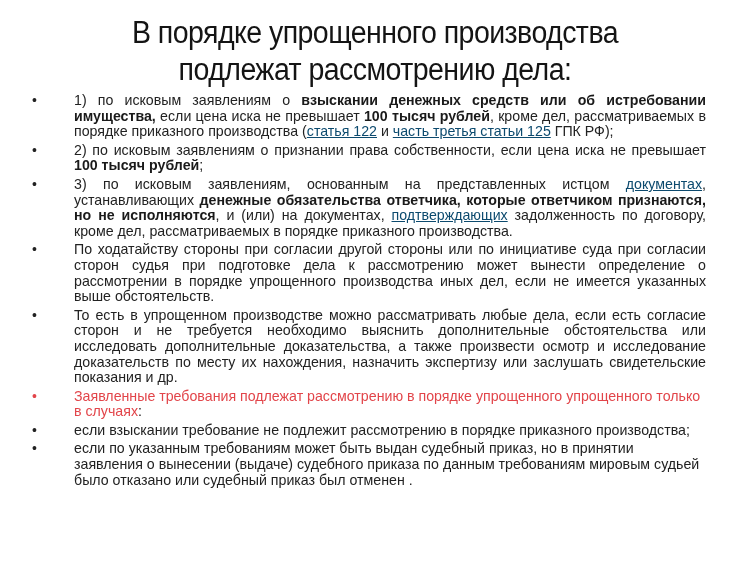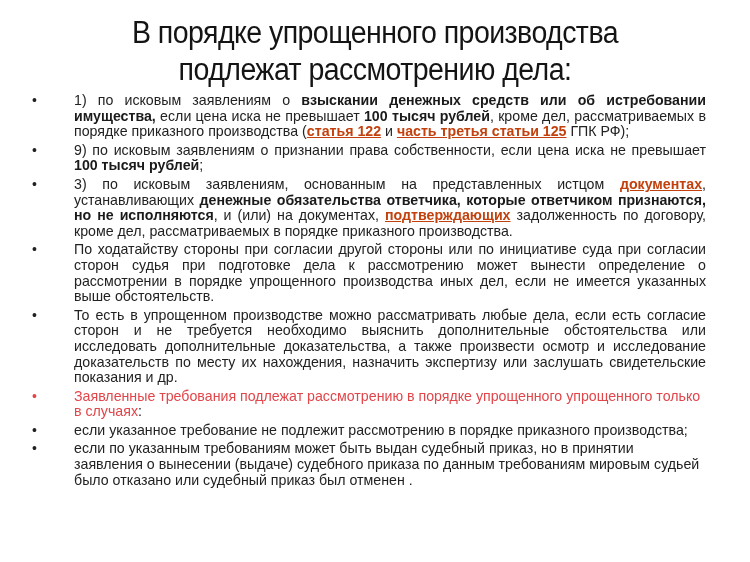--- a/index.html
+++ b/index.html
@@ -55,23 +55,22 @@
       left: 2px;
       top: 0;
       width: 10px;
       font-size: 14px;
     }
     .item.red { color: #e2454a; }
     .item.red .bullet { color: #e2454a; }
     .item.left { text-align: left; }
     .b { font-weight: bold; color: #1a1a1a; }
     a.link {
-      color: #c2410c;
+      color: #0c4a6e;
       text-decoration: underline;
-      font-weight: bold;
     }
   </style>
 </head>
 <body>
 
 <div class="slide">
 
   <div class="title">
     <span>В порядке упрощенного производства</span>
     <span>подлежат рассмотрению дела:</span>
@@ -79,21 +78,21 @@
 
   <div class="content">
 
     <div class="item">
       <span class="bullet">•</span>
       <span>1) по исковым заявлениям о </span><span class="b">взыскании денежных средств или об истребовании имущества,</span><span> если цена иска не превышает </span><span class="b">100 тысяч рублей</span><span>, кроме дел, рассматриваемых в порядке приказного производства (</span><a class="link" href="#">статья 122</a><span> и </span><a class="link" href="#">часть третья статьи 125</a><span> ГПК РФ);</span>
     </div>
 
     <div class="item">
       <span class="bullet">•</span>
-      <span>9) по исковым заявлениям о признании права собственности, если цена иска не превышает </span><span class="b">100 тысяч рублей</span><span>;</span>
+      <span>2) по исковым заявлениям о признании права собственности, если цена иска не превышает </span><span class="b">100 тысяч рублей</span><span>;</span>
     </div>
 
     <div class="item">
       <span class="bullet">•</span>
       <span>3) по исковым заявлениям, основанным на представленных истцом </span><a class="link" href="#">документах</a><span>, устанавливающих </span><span class="b">денежные обязательства ответчика, которые ответчиком признаются, но не исполняются</span><span>, и (или) на документах, </span><a class="link" href="#">подтверждающих</a><span> задолженность по договору, кроме дел, рассматриваемых в порядке приказного производства.</span>
     </div>
 
     <div class="item">
       <span class="bullet">•</span>
       <span>По ходатайству стороны при согласии другой стороны или по инициативе суда при согласии сторон судья при подготовке дела к рассмотрению может вынести определение о рассмотрении в порядке упрощенного производства иных дел, если не имеется указанных выше обстоятельств.</span>
@@ -104,21 +103,21 @@
       <span>То есть в упрощенном производстве можно рассматривать любые дела, если есть согласие сторон и не требуется необходимо выяснить дополнительные обстоятельства или исследовать дополнительные доказательства, а также произвести осмотр и исследование доказательств по месту их нахождения, назначить экспертизу или заслушать свидетельские показания и др.</span>
     </div>
 
     <div class="item red left">
       <span class="bullet">•</span>
       <span>Заявленные требования подлежат рассмотрению в порядке упрощенного упрощенного только в случаях</span><span style="color:#222">:</span>
     </div>
 
     <div class="item left">
       <span class="bullet">•</span>
-      <span>если указанное требование не подлежит рассмотрению в порядке приказного производства;</span>
+      <span>если взыскании требование не подлежит рассмотрению в порядке приказного производства;</span>
     </div>
 
     <div class="item left">
       <span class="bullet">•</span>
       <span>если по указанным требованиям может быть выдан судебный приказ, но в принятии заявления о вынесении (выдаче) судебного приказа по данным требованиям мировым судьей было отказано или судебный приказ был отменен .</span>
     </div>
 
   </div>
 </div>
 

